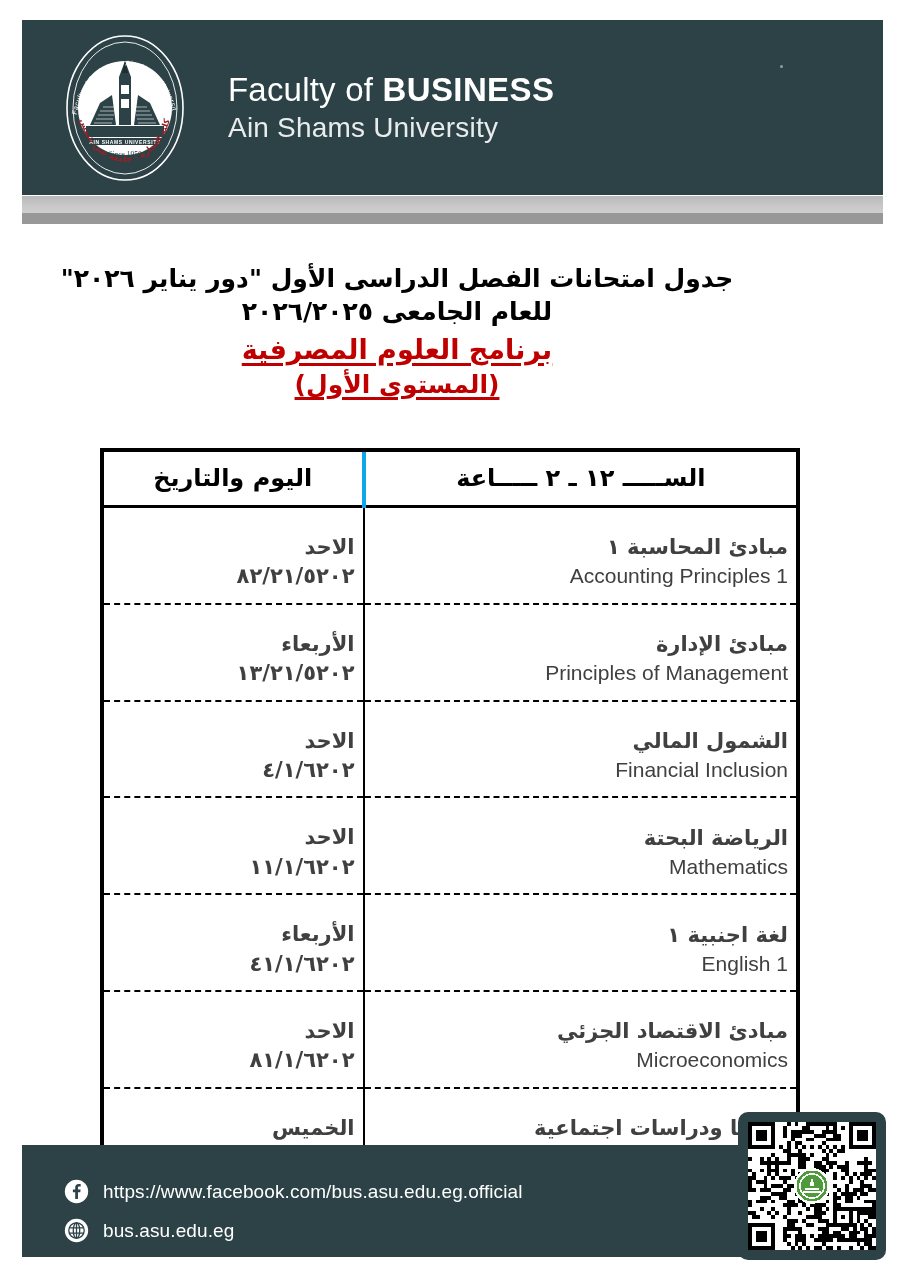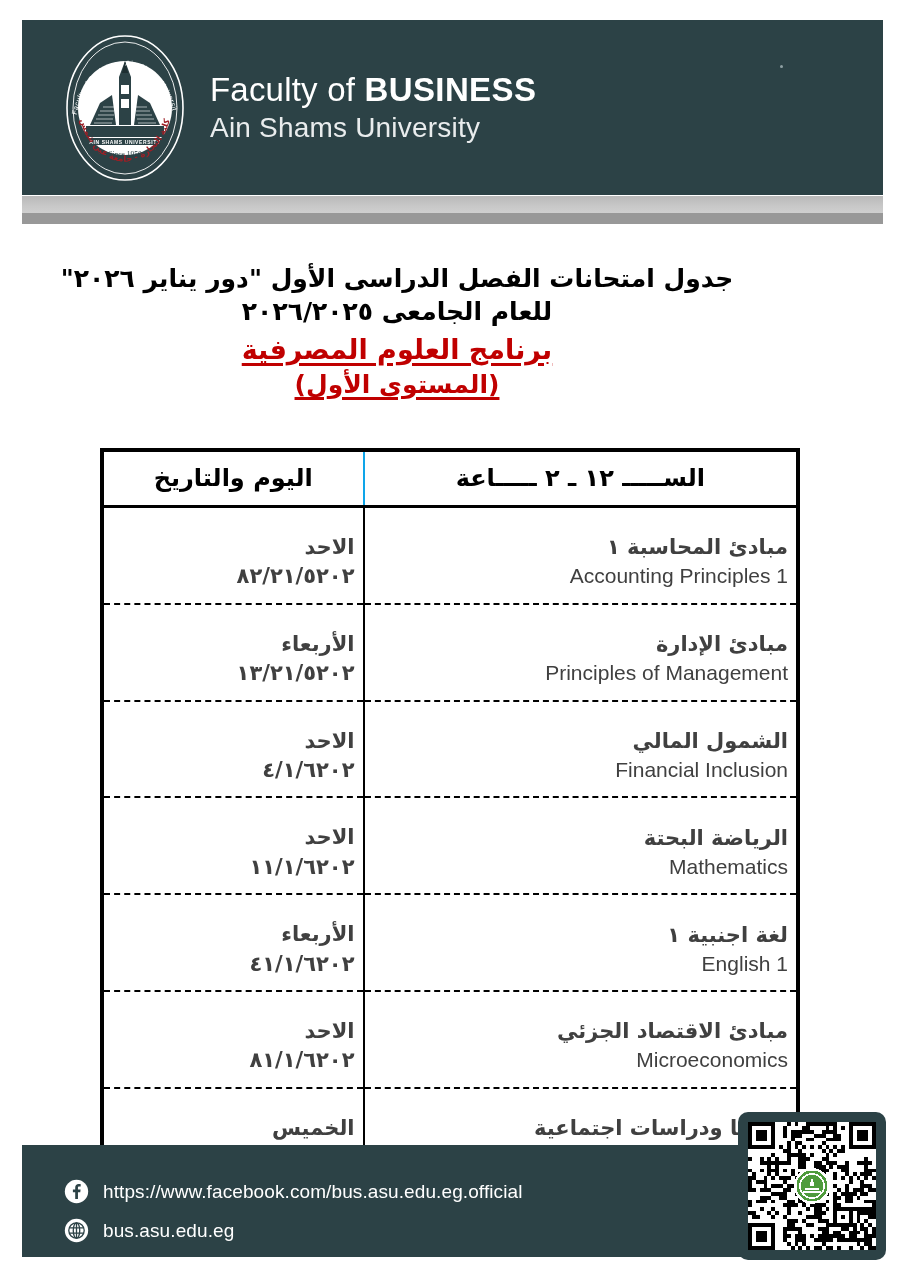--- a/index.html
+++ b/index.html
@@ -29,21 +29,21 @@
     direction: ltr;
   }
   .header-logo {
     width: 150px;
     height: 150px;
     margin-left: 28px;
     flex: 0 0 auto;
     position: relative;
   }
   .header-titles {
-    margin-left: 10px;
+    margin-left: 28px;
     display: flex;
     flex-direction: column;
     justify-content: center;
     direction: ltr;
   }
   .title-line1 {
     color: #ffffff;
     font-size: 33px;
     line-height: 40px;
     font-weight: 300;
@@ -148,21 +148,21 @@
     border-bottom: 3px solid #000;
     padding: 12px 6px 13px;
     vertical-align: middle;
     font-family: "DejaVu Sans", "Liberation Sans", sans-serif;
     font-weight: bold;
     font-size: 24px;
     color: #000;
     text-align: center;
   }
   table.exam-table thead th.th-sep {
-    border-left: 2px solid #0ea5e9;
+    border-left: 4px solid #0ea5e9;
   }
   table.exam-table tbody td {
     border-top: 2px dashed #000;
     padding: 25px 8px 11px;
     vertical-align: middle;
     text-align: right;
     color: #404040;
   }
   table.exam-table tbody tr:first-child td {
     border-top: none;

